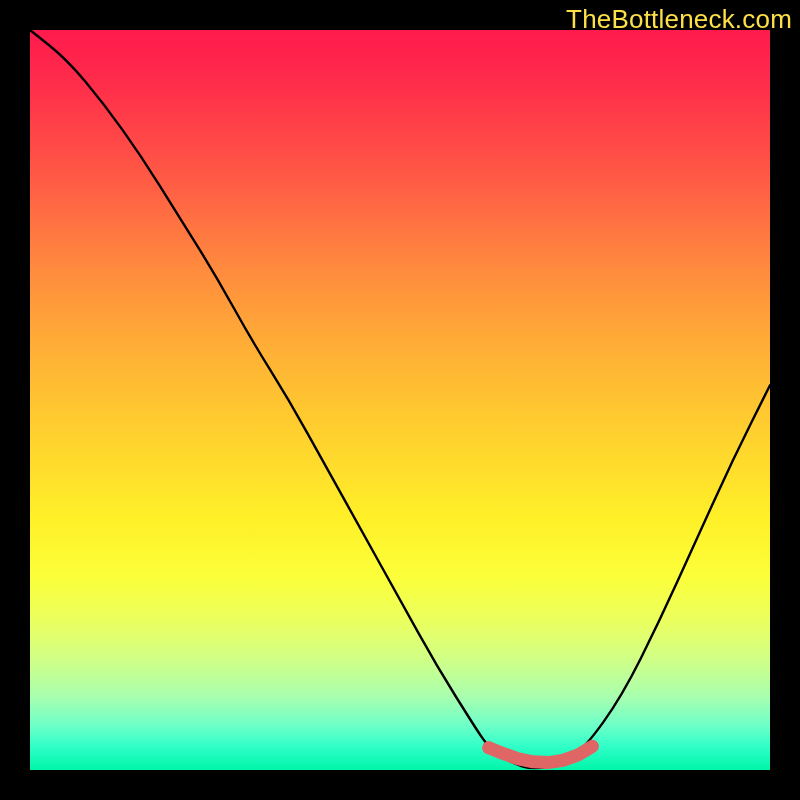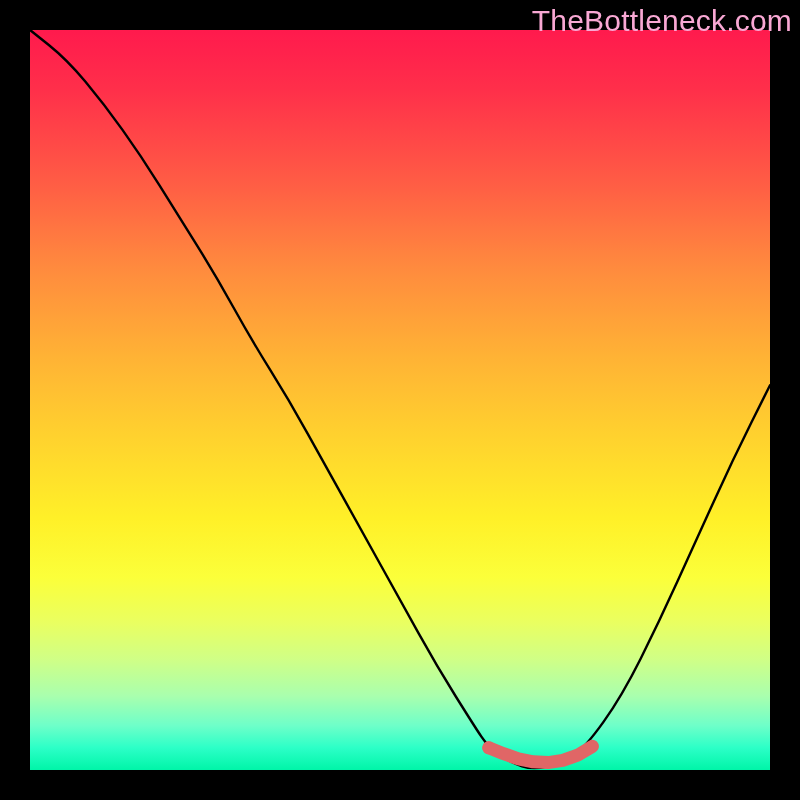--- a/index.html
+++ b/index.html
@@ -7,23 +7,23 @@
   .container {
     width: 800px;
     height: 800px;
     background: #000;
     position: relative;
   }
   .watermark {
     position: absolute;
     top: 4px;
     right: 8px;
-    color: #f9a8d4;
+    color: #fde047;
     font-family: Arial, Helvetica, sans-serif;
-    font-size: 30px;
+    font-size: 26px;
     letter-spacing: 0.2px;
     z-index: 10;
   }
   .plot-area {
     position: absolute;
     left: 30px;
     top: 30px;
     width: 740px;
     height: 740px;
   }

